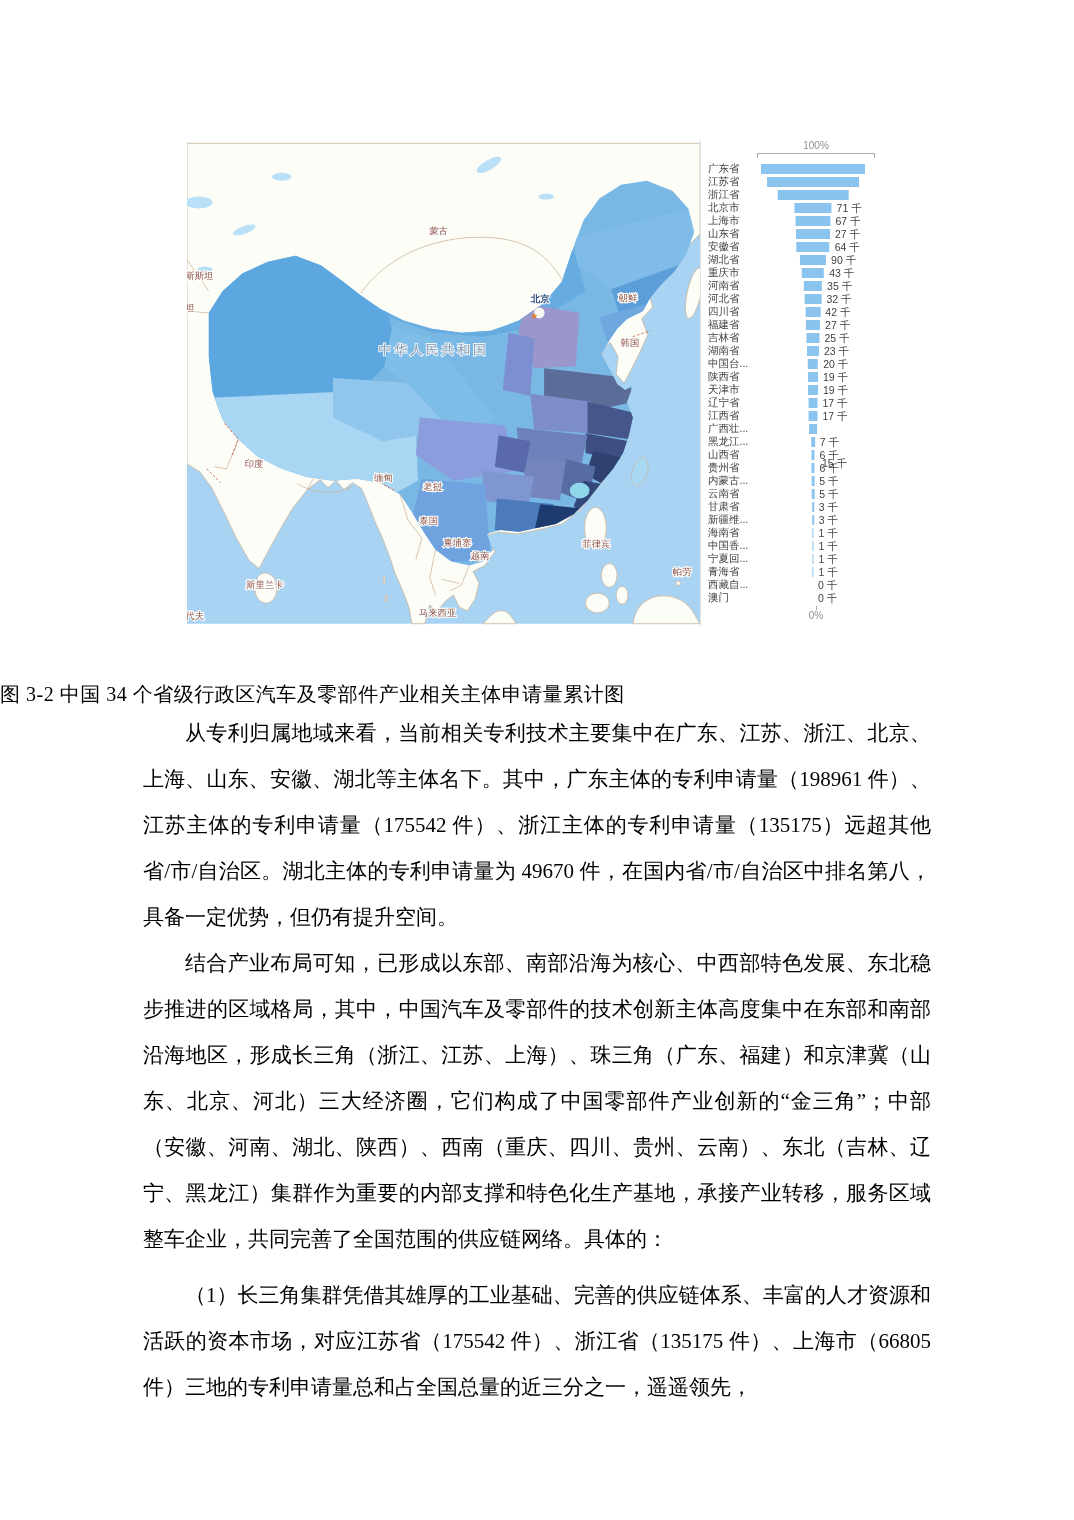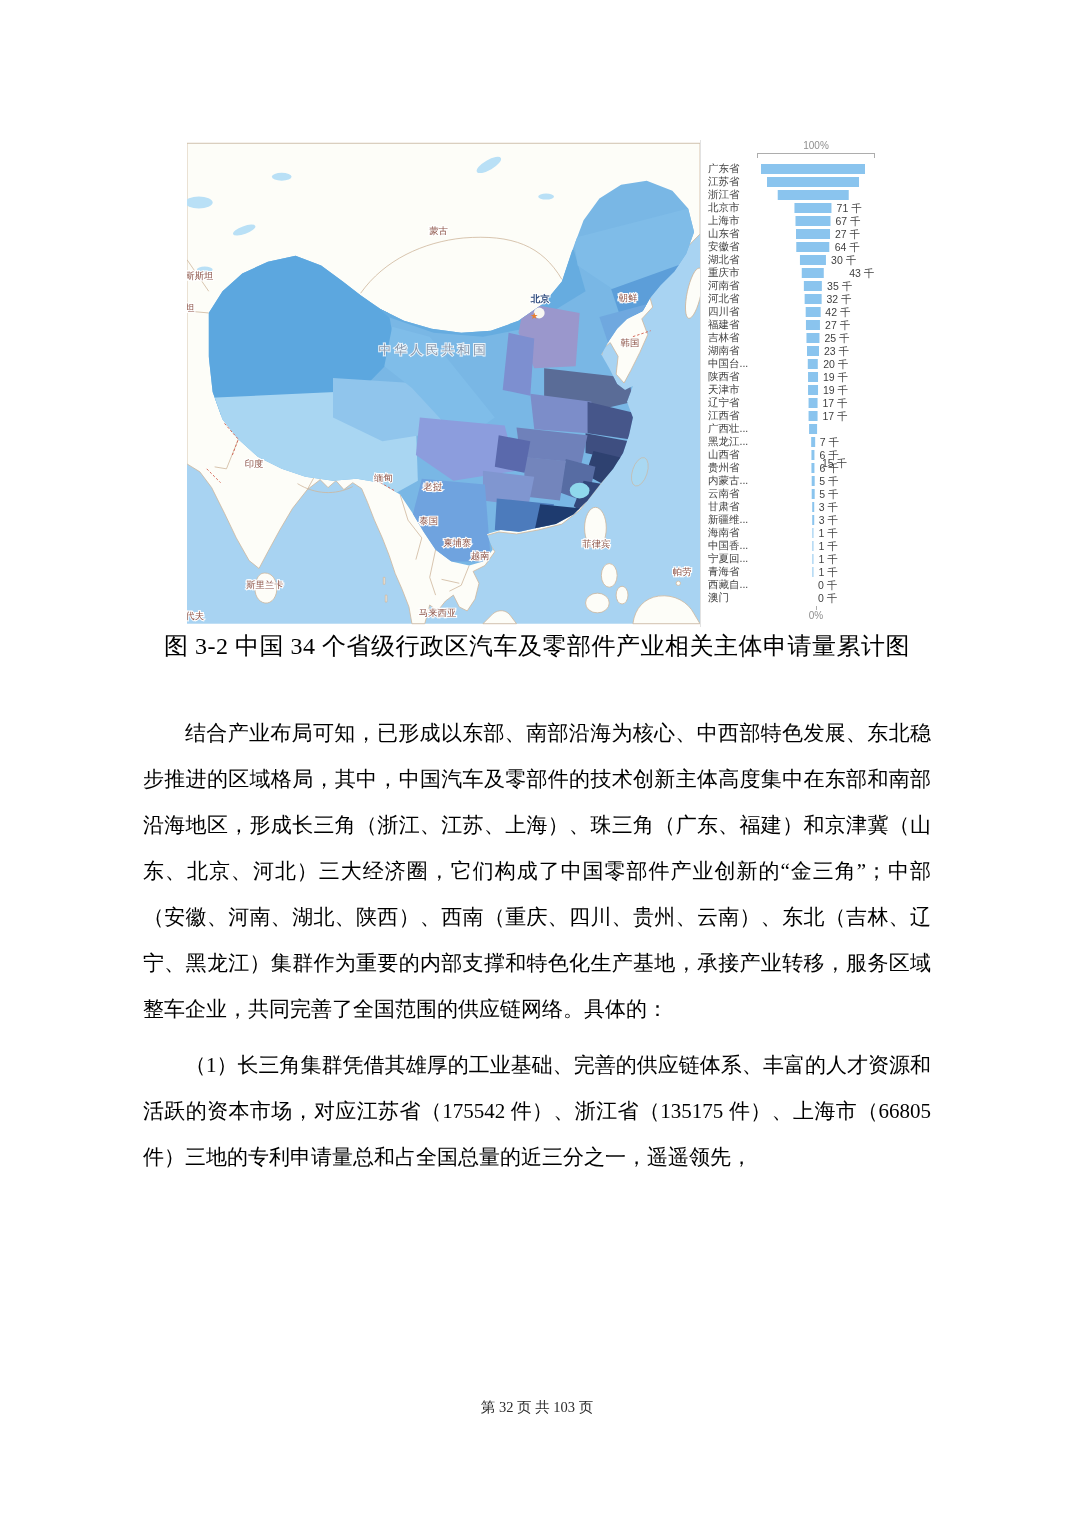--- a/index.html
+++ b/index.html
@@ -18,22 +18,22 @@
   .frows{position:absolute;left:0;top:22px;right:16px;}
   .frow{height:13px;display:flex;align-items:center;}
   .fname{flex:none;width:47px;padding-left:7px;font-size:10.5px;color:#3f3f3f;
          white-space:nowrap;overflow:hidden;line-height:13px;}
   .ftrack{flex:1;position:relative;height:13px;}
   .fbar{position:absolute;top:1.5px;height:10px;left:50%;transform:translateX(-50%);}
   .fval{position:absolute;top:0.5px;font-size:10.5px;color:#3f3f3f;white-space:nowrap;line-height:12px;}
   .faxis-bottom{position:absolute;left:56px;top:466px;width:118px;text-align:center;}
   .ftick{width:1px;height:4px;background:#adadad;margin:0 auto 1px auto;}
   
-  .caption{position:absolute;left:0;top:630px;width:100%;text-align:center;
-           font-size:24px;letter-spacing:0.5px;}
+  .caption{position:absolute;left:0;top:681px;width:100%;
+           font-size:20px;letter-spacing:0.5px;}
   .content{position:absolute;left:143px;top:710px;width:788px;}
   .content p{margin:0;font-size:21px;line-height:46px;text-align:justify;
              text-indent:2em;word-break:break-all;}
   .content p.gap{margin-top:10px;}
   .footer{position:absolute;left:0;top:1398px;width:100%;text-align:center;
           font-size:14.5px;color:#2b2b2b;}
   
   .mlabel{font-family:"Liberation Sans",sans-serif;font-size:9.5px;fill:#8c5347;
           paint-order:stroke;stroke:#ffffff;stroke-width:2.2px;text-anchor:middle;}
   .mchina{font-family:"Liberation Sans",sans-serif;font-size:13px;fill:#8a98ac;
@@ -205,28 +205,28 @@
             <span class="fname">安徽省</span>
             <span class="ftrack">
               <span class="fbar" style="width: 33.4472px; background: rgb(138, 196, 238);"></span>
               <span class="fval" style="left: calc(50% + 21.7px);">64 千</span>
             </span>
           </div>
           <div class="frow">
             <span class="fname">湖北省</span>
             <span class="ftrack">
               <span class="fbar" style="width: 26.1307px; background: rgb(138, 196, 238);"></span>
-              <span class="fval" style="left: calc(50% + 18.1px);">30 千</span>
+              <span class="fval" style="left: calc(50% + 18.1px);">90 千</span>
             </span>
           </div>
           <div class="frow">
             <span class="fname">重庆市</span>
             <span class="ftrack">
               <span class="fbar" style="width: 22.4724px; background: rgb(138, 196, 238);"></span>
-              <span class="fval" style="left: calc(50% + 16.2px); margin-left: 20px;">43 千</span>
+              <span class="fval" style="left: calc(50% + 16.2px);">43 千</span>
             </span>
           </div>
           <div class="frow">
             <span class="fname">河南省</span>
             <span class="ftrack">
               <span class="fbar" style="width: 18.2915px; background: rgb(138, 196, 238);"></span>
               <span class="fval" style="left: calc(50% + 14.1px);">35 千</span>
             </span>
           </div>
           <div class="frow">
@@ -399,18 +399,18 @@
       <div class="faxis-bottom">
         <div class="ftick"></div>
         <div class="lbl">0%</div>
       </div>
     </div>
   </div>
 
   <div class="caption">图 3-2 中国 34 个省级行政区汽车及零部件产业相关主体申请量累计图</div>
 
   <div class="content">
+    <p>从专利归属地域来看，当前相关专利技术主要集中在广东、江苏、浙江、北京、上海、山东、安徽、湖北等主体名下。其中，广东主体的专利申请量（198961 件）、江苏主体的专利申请量（175542 件）、浙江主体的专利申请量（135175）远超其他省/市/自治区。湖北主体的专利申请量为 49670 件，在国内省/市/自治区中排名第八，具备一定优势，但仍有提升空间。</p>
     <p>结合产业布局可知，已形成以东部、南部沿海为核心、中西部特色发展、东北稳步推进的区域格局，其中，中国汽车及零部件的技术创新主体高度集中在东部和南部沿海地区，形成长三角（浙江、江苏、上海）、珠三角（广东、福建）和京津冀（山东、北京、河北）三大经济圈，它们构成了中国零部件产业创新的“金三角”；中部（安徽、河南、湖北、陕西）、西南（重庆、四川、贵州、云南）、东北（吉林、辽宁、黑龙江）集群作为重要的内部支撑和特色化生产基地，承接产业转移，服务区域整车企业，共同完善了全国范围的供应链网络。具体的：</p>
     <p class="gap">（1）长三角集群凭借其雄厚的工业基础、完善的供应链体系、丰富的人才资源和活跃的资本市场，对应江苏省（175542 件）、浙江省（135175 件）、上海市（66805 件）三地的专利申请量总和占全国总量的近三分之一，遥遥领先，</p>
   </div>
 
-  <div class="footer">第 32 页 共 103 页</div>
 </div>
 
 </body></html>

